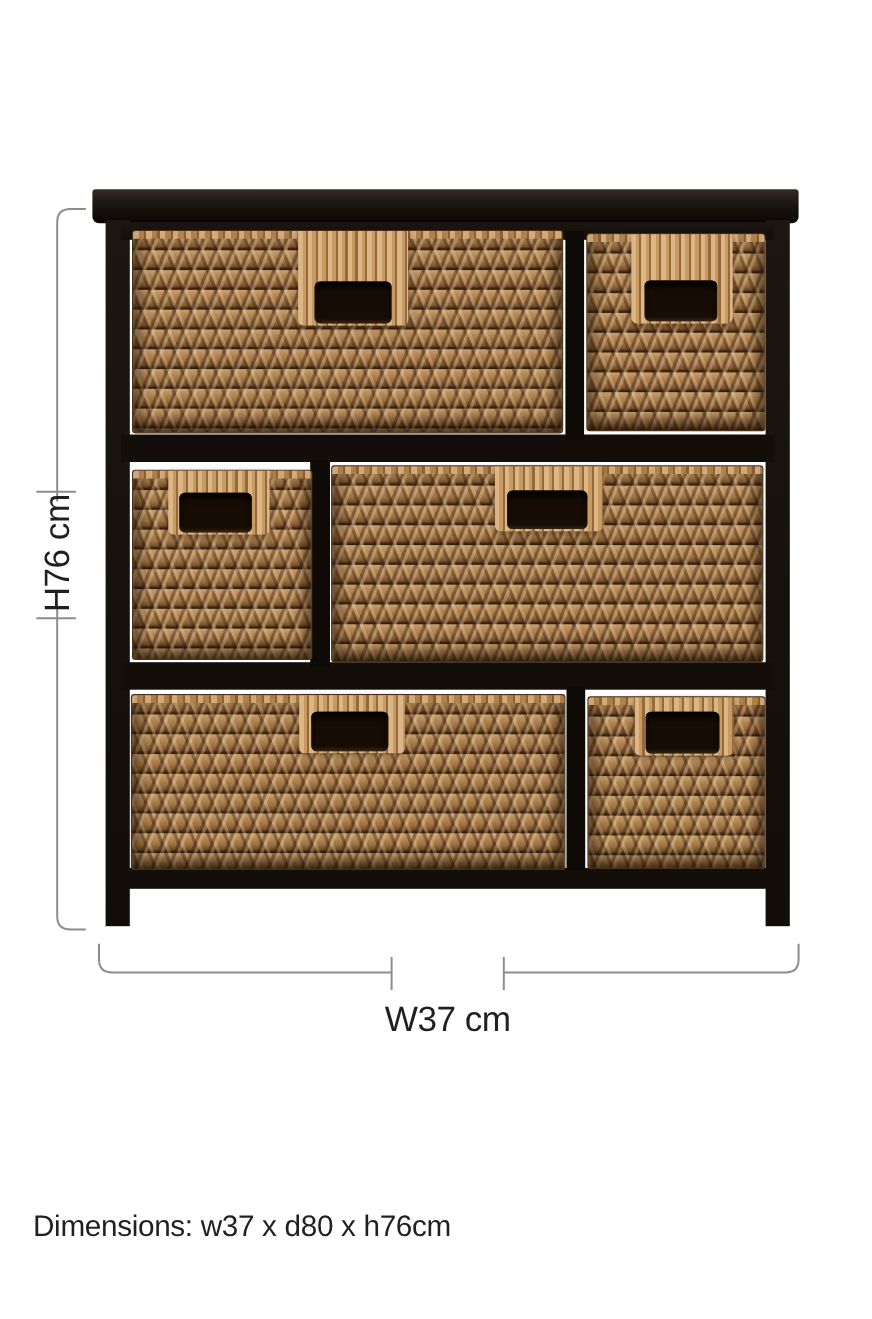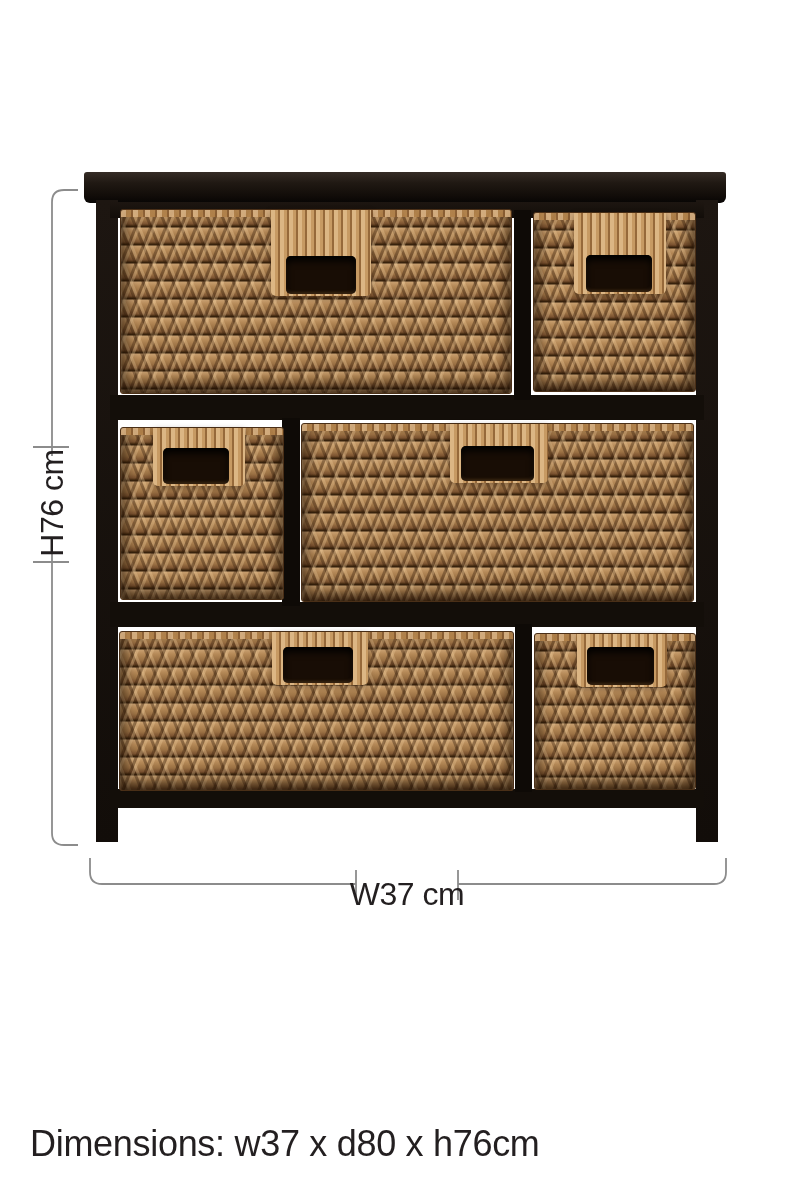--- a/index.html
+++ b/index.html
@@ -77,24 +77,24 @@
   .b6{left:534px;top:633px;width:160px;height:155px;}
     .b6 .wrap{left:42px;width:90px;height:53px;}  .b6 .hole{left:52px;top:13px;width:67px;height:38px;}
   
   .dims{position:absolute;left:0;top:0;width:793px;height:1199px;pointer-events:none;}
   .dims path{stroke:var(--dimension-line,#8c8c8c);stroke-width:1.8;fill:none;}
   .dim-label{
     position:absolute;color:var(--label-text,#231f20);font-size:32px;
     letter-spacing:-0.5px;white-space:nowrap;
   }
   .h-label{left:52px;top:503px;transform:translate(-50%,-50%) rotate(-90deg);}
-  .w-label{left:407px;top:894px;transform:translate(-50%,-50%);}
+  .w-label{left:407px;top:927px;transform:translate(-50%,-50%);}
   .footer-text{
-    position:absolute;left:30px;top:1123px;color:var(--label-text,#231f20);
-    font-size:36px;letter-spacing:-0.3px;white-space:nowrap;
+    position:absolute;left:30px;top:1100px;color:var(--label-text,#231f20);
+    font-size:27px;letter-spacing:-0.3px;white-space:nowrap;
   }
 </style>
 </head>
 <body>
 
 <div class="stage">
 
   <div>
     <div class="top-panel"></div>
     <div class="frame post-left"></div>

